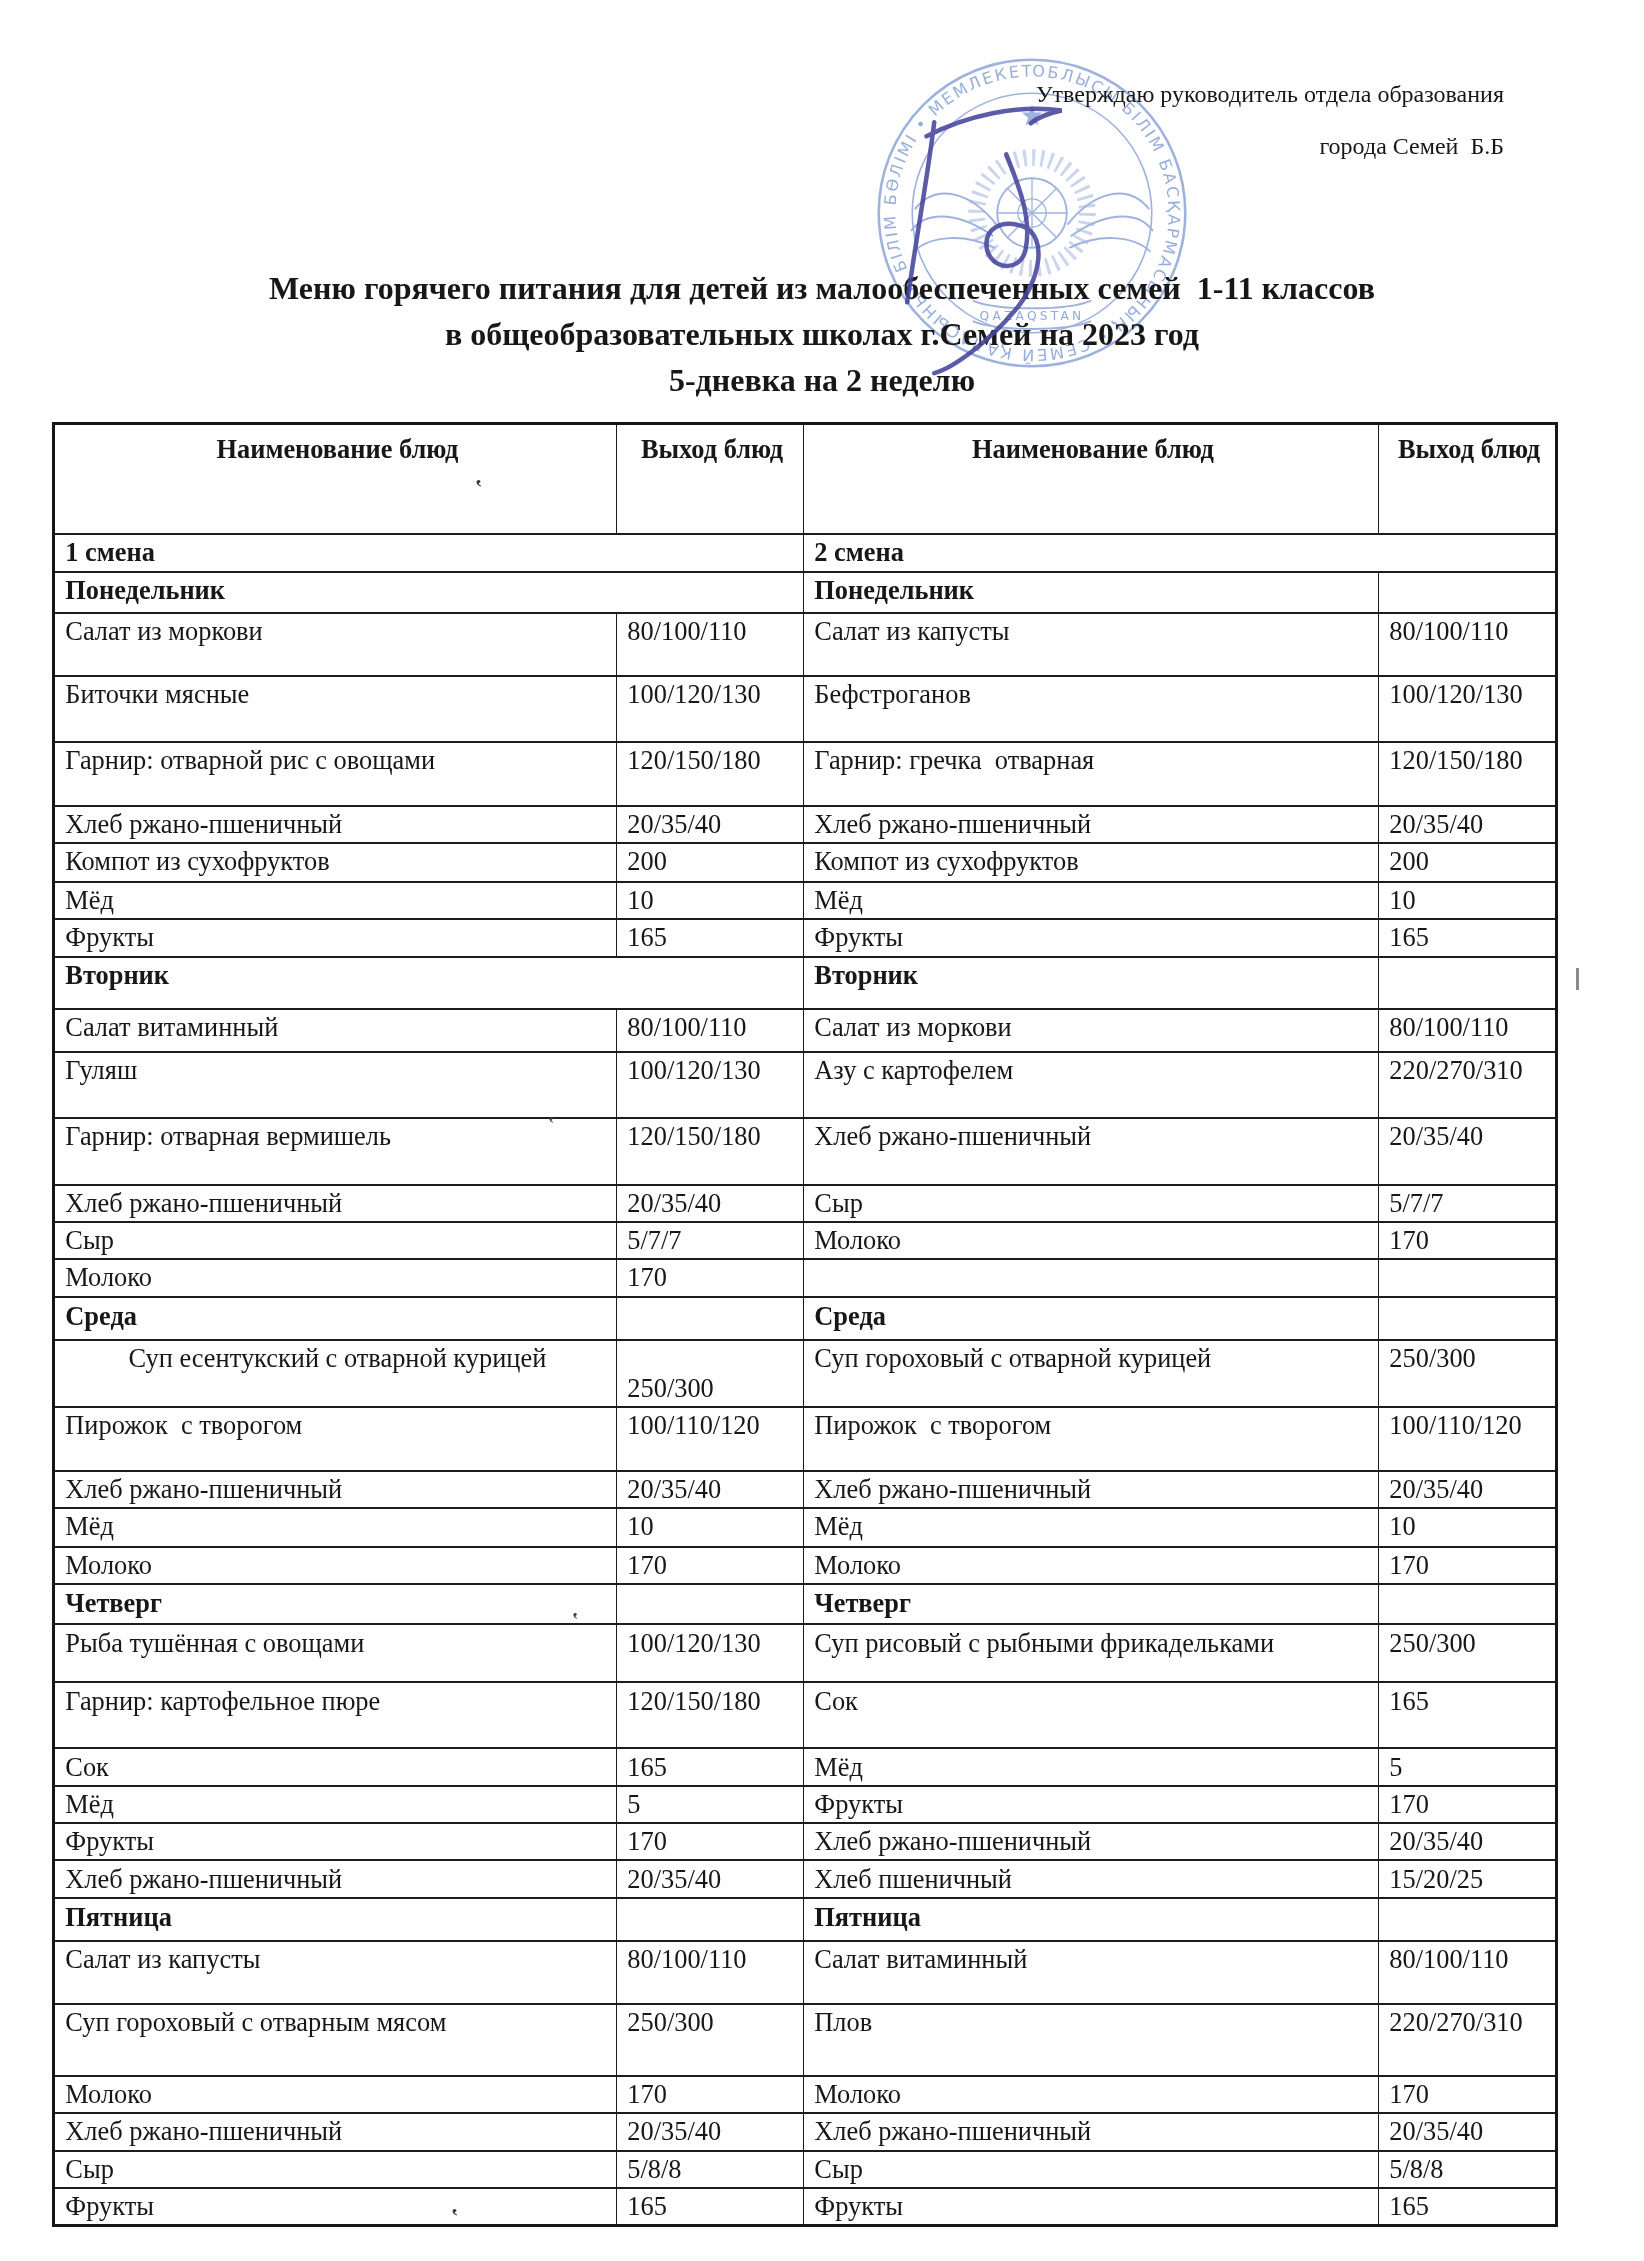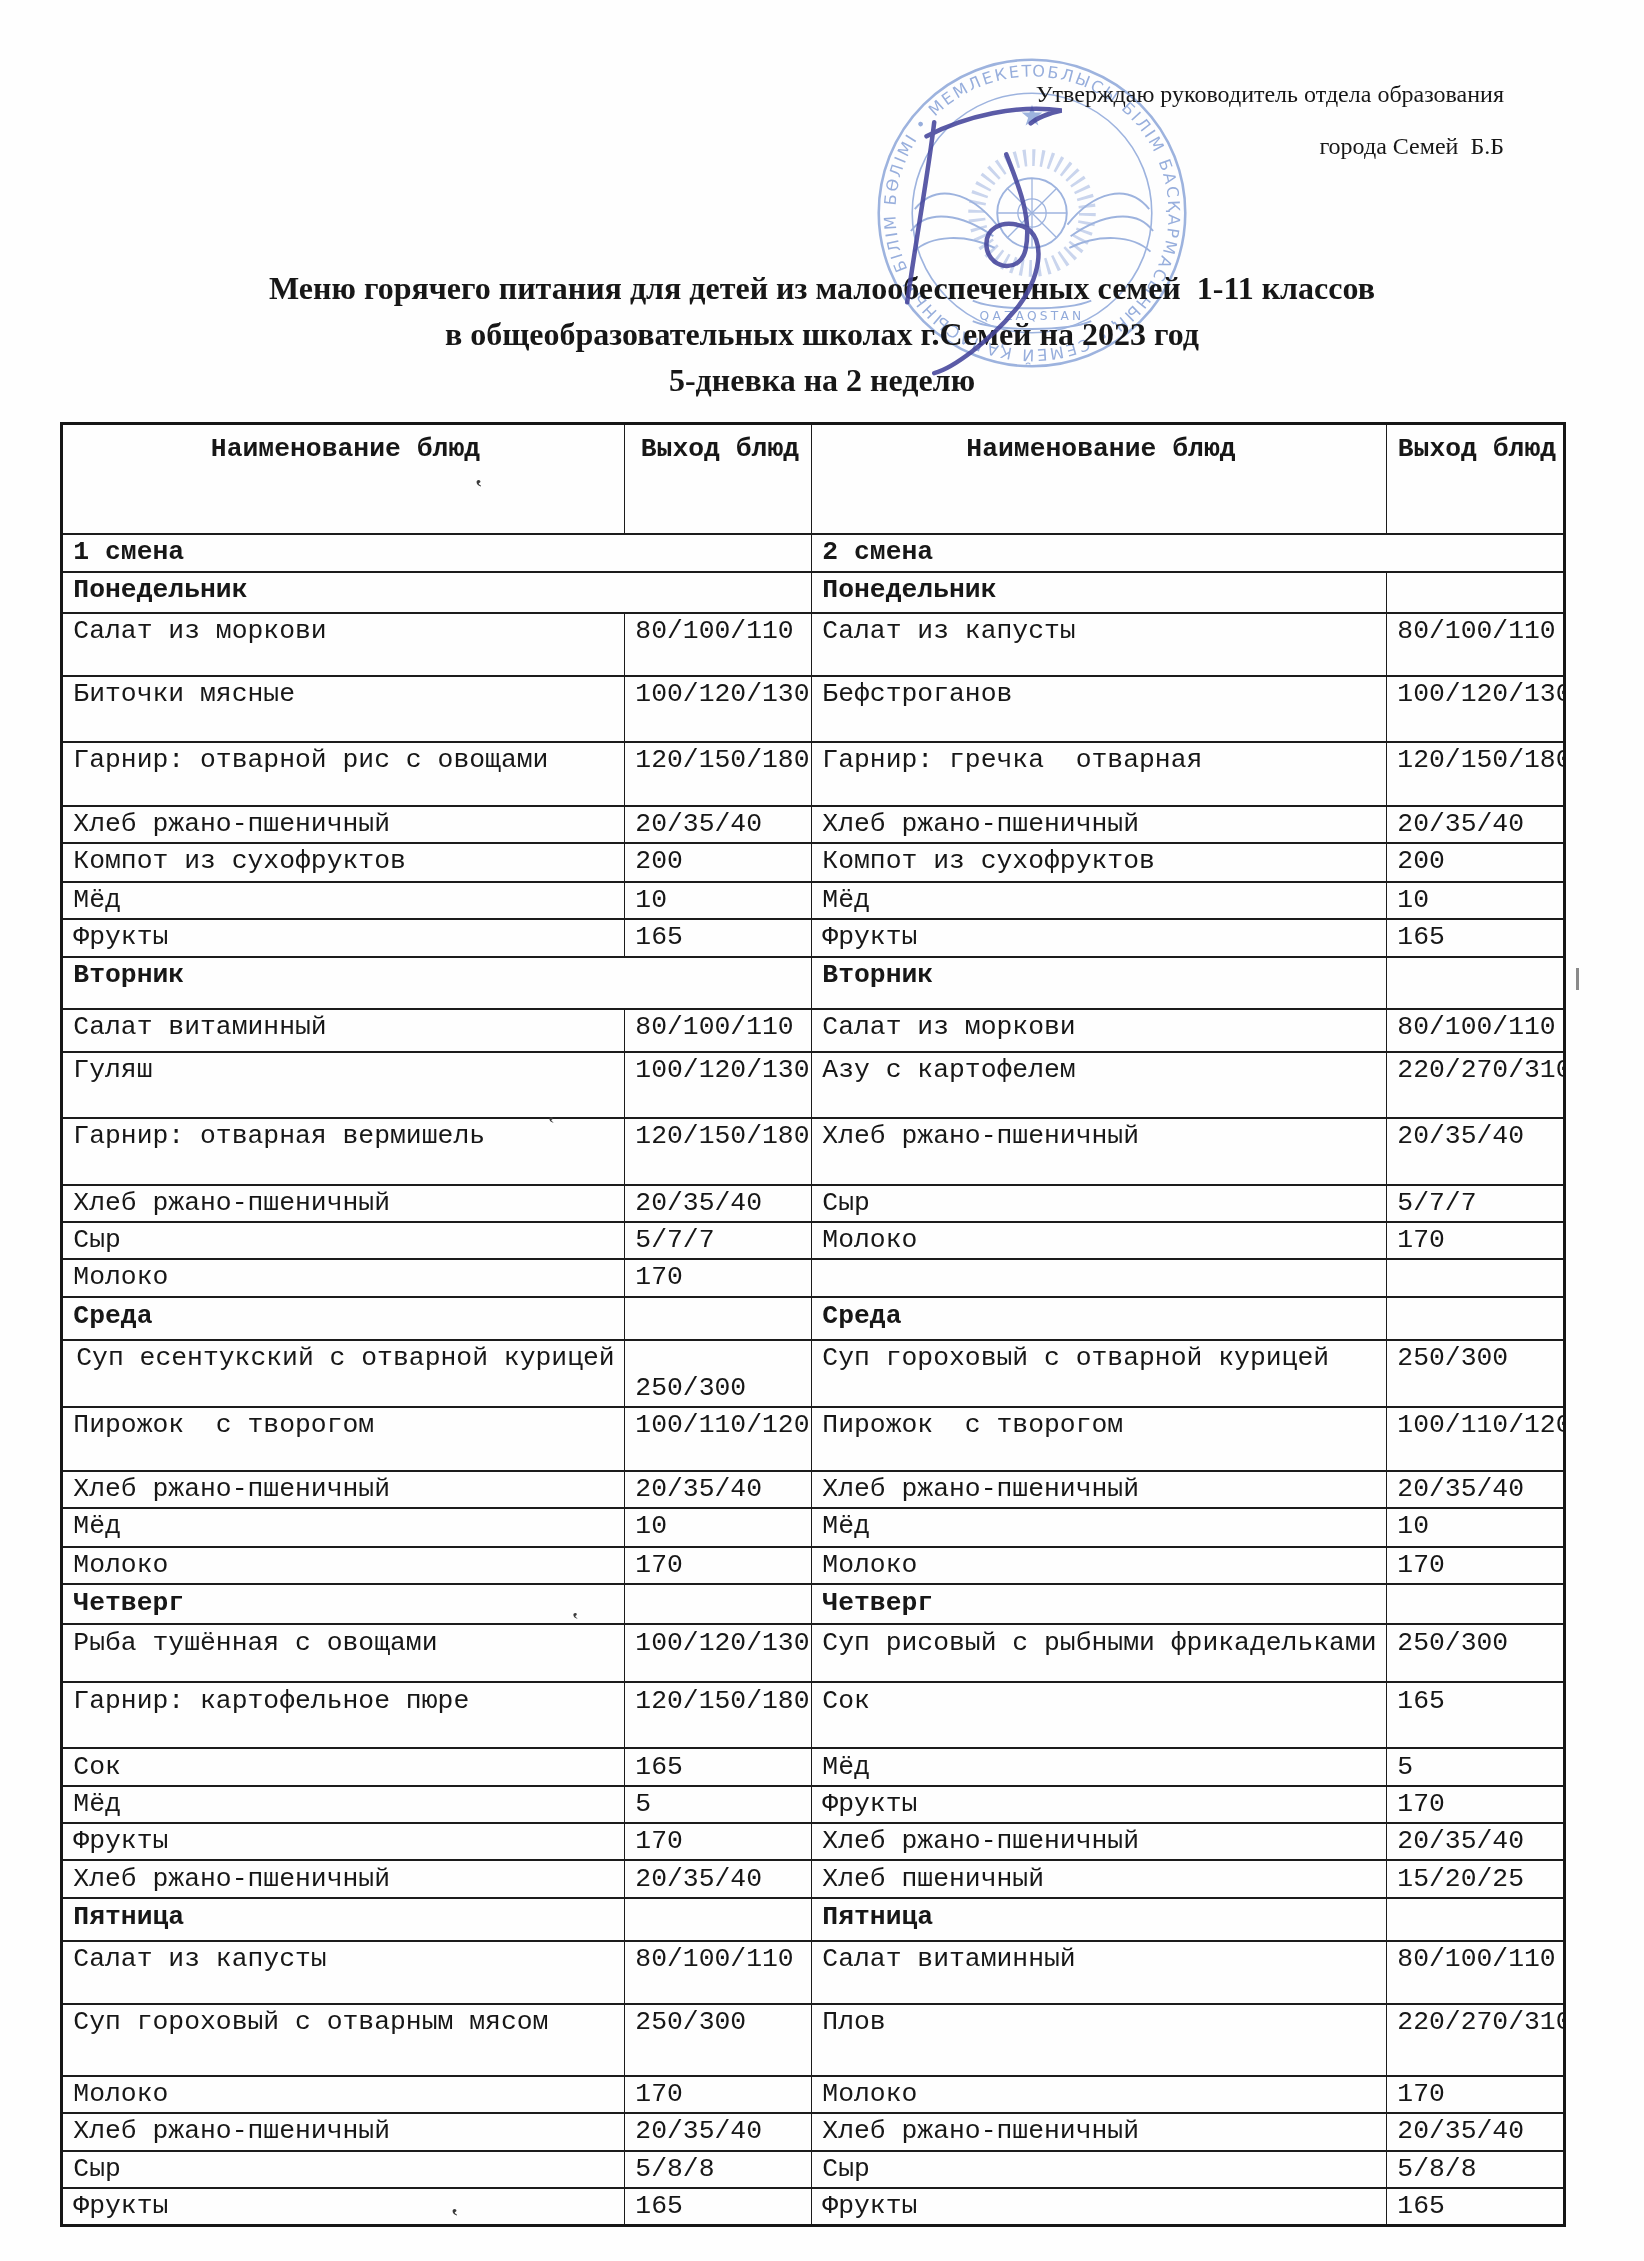--- a/index.html
+++ b/index.html
@@ -30,26 +30,25 @@
     white-space:pre;
     z-index:3;
   }
 
   
   .stamp { position:absolute; left:871px; top:52px; width:322px; height:322px; z-index:1; }
   .signature { position:absolute; left:857px; top:77px; width:296px; height:322px; z-index:4; }
 
   
   .menu-table {
-    position:absolute; left:60px; top:422px;
+    position:absolute; left:52px; top:422px;
     width:1504px;
     border-collapse:collapse; table-layout:fixed;
     z-index:2;
     background:transparent;
-    font-family:Liberation Mono, monospace;
   }
   .menu-table td {
     border:1.9px solid #1c1c1c;
     border-top-width:2.6px; border-bottom-width:2.6px;
     vertical-align:top;
     font-size:26.4px; line-height:1.12;
     padding:3.2px 6.4px 2.6px 10.3px;
     white-space:pre-wrap;
     overflow:hidden;
   }

